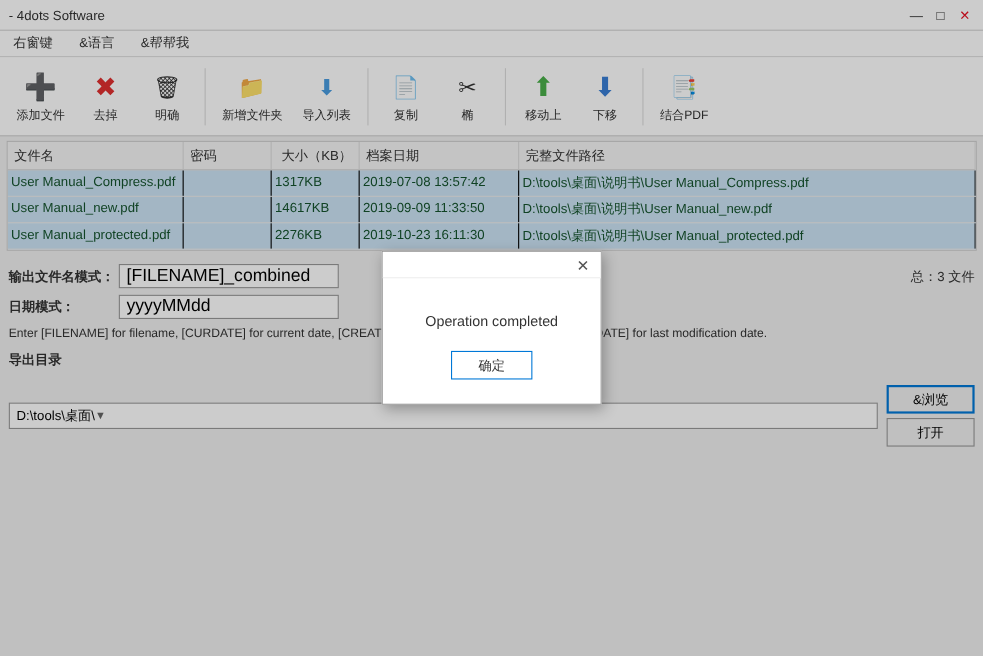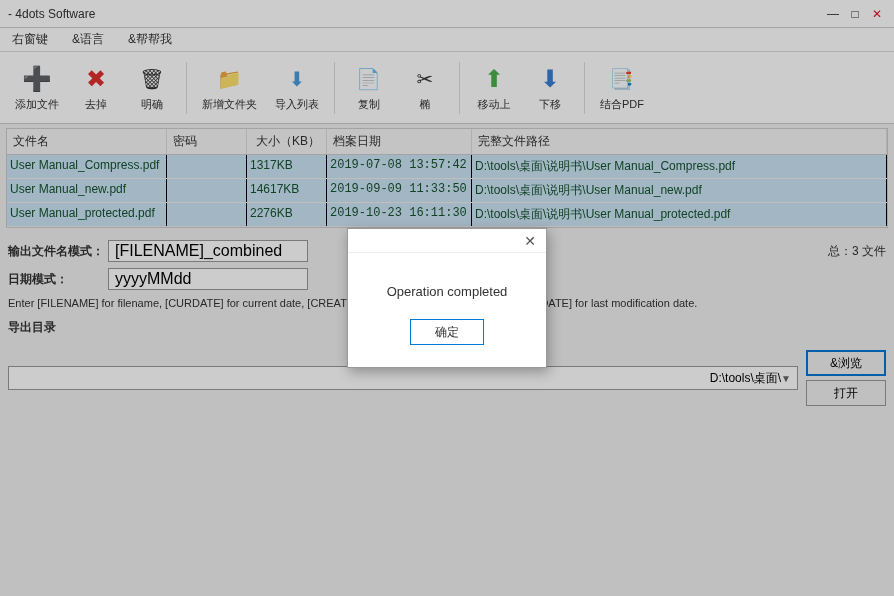--- a/index.html
+++ b/index.html
@@ -137,21 +137,21 @@
       border-right: 1px solid #000000;
       overflow: hidden;
       white-space: nowrap;
       text-overflow: ellipsis;
       flex-shrink: 0;
       color: #14532d;
     }
     .td-filename { width: 160px; }
     .td-password { width: 80px; }
     .td-size { width: 80px; }
-    .td-date { width: 145px; font-family: Liberation Mono, monospace; }
+    .td-date { width: 145px; }
     .td-path { flex: 1; }
 
     
     .bottom-area {
       background: #f0f0f0;
       padding: 8px 8px 4px 8px;
     }
     .form-row {
       display: flex;
       align-items: center;
@@ -196,21 +196,21 @@
     }
     .export-combo {
       flex: 1;
       border: 1px solid #999;
       padding: 2px 6px;
       font-size: 12px;
       height: 24px;
       background: #fff;
       display: flex;
       align-items: center;
-      justify-content: flex-end;
+      justify-content: flex-start;
       cursor: pointer;
     }
     .export-combo-arrow {
       font-size: 10px;
       color: #666;
     }
     .export-btns {
       display: flex;
       flex-direction: column;
       gap: 4px;

